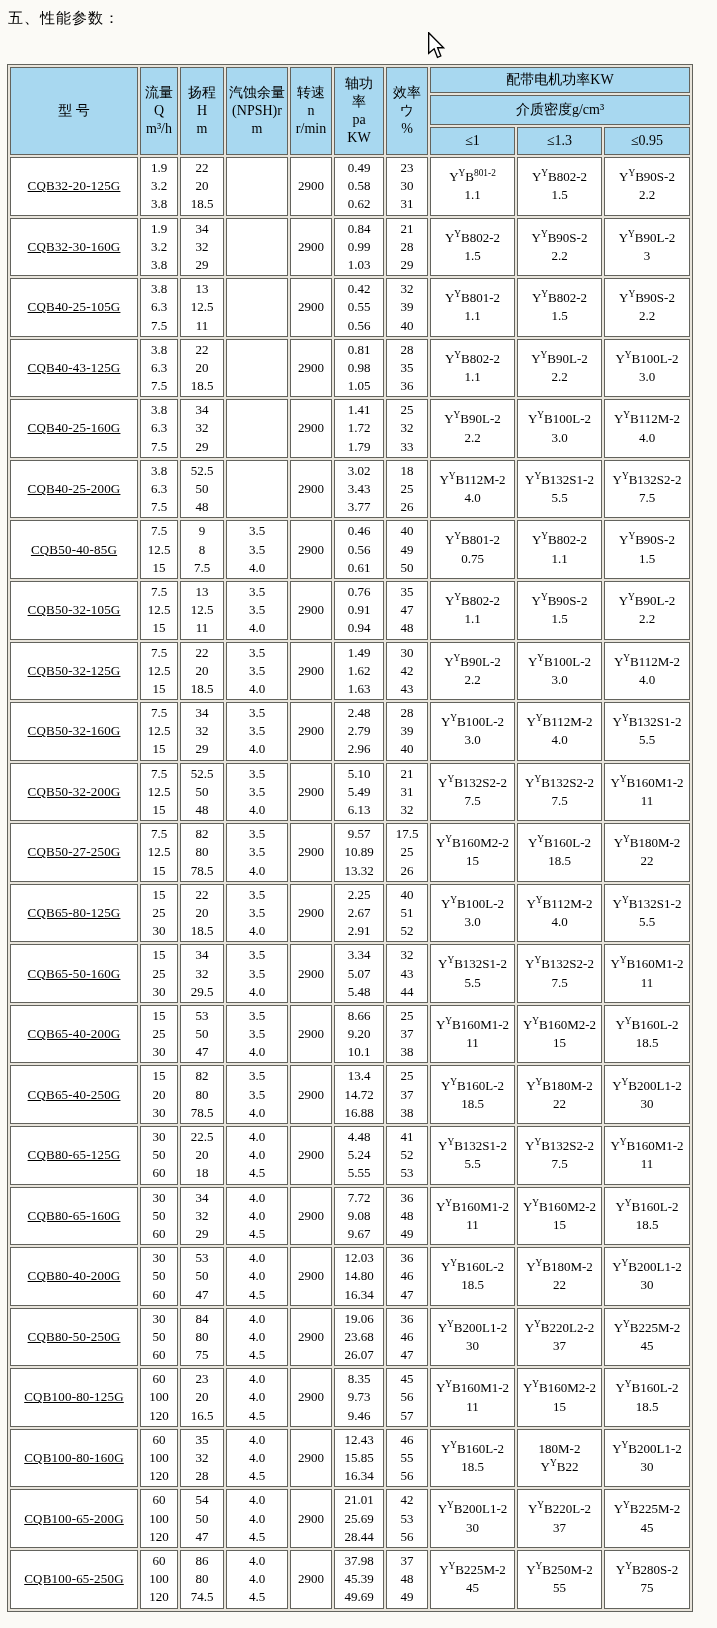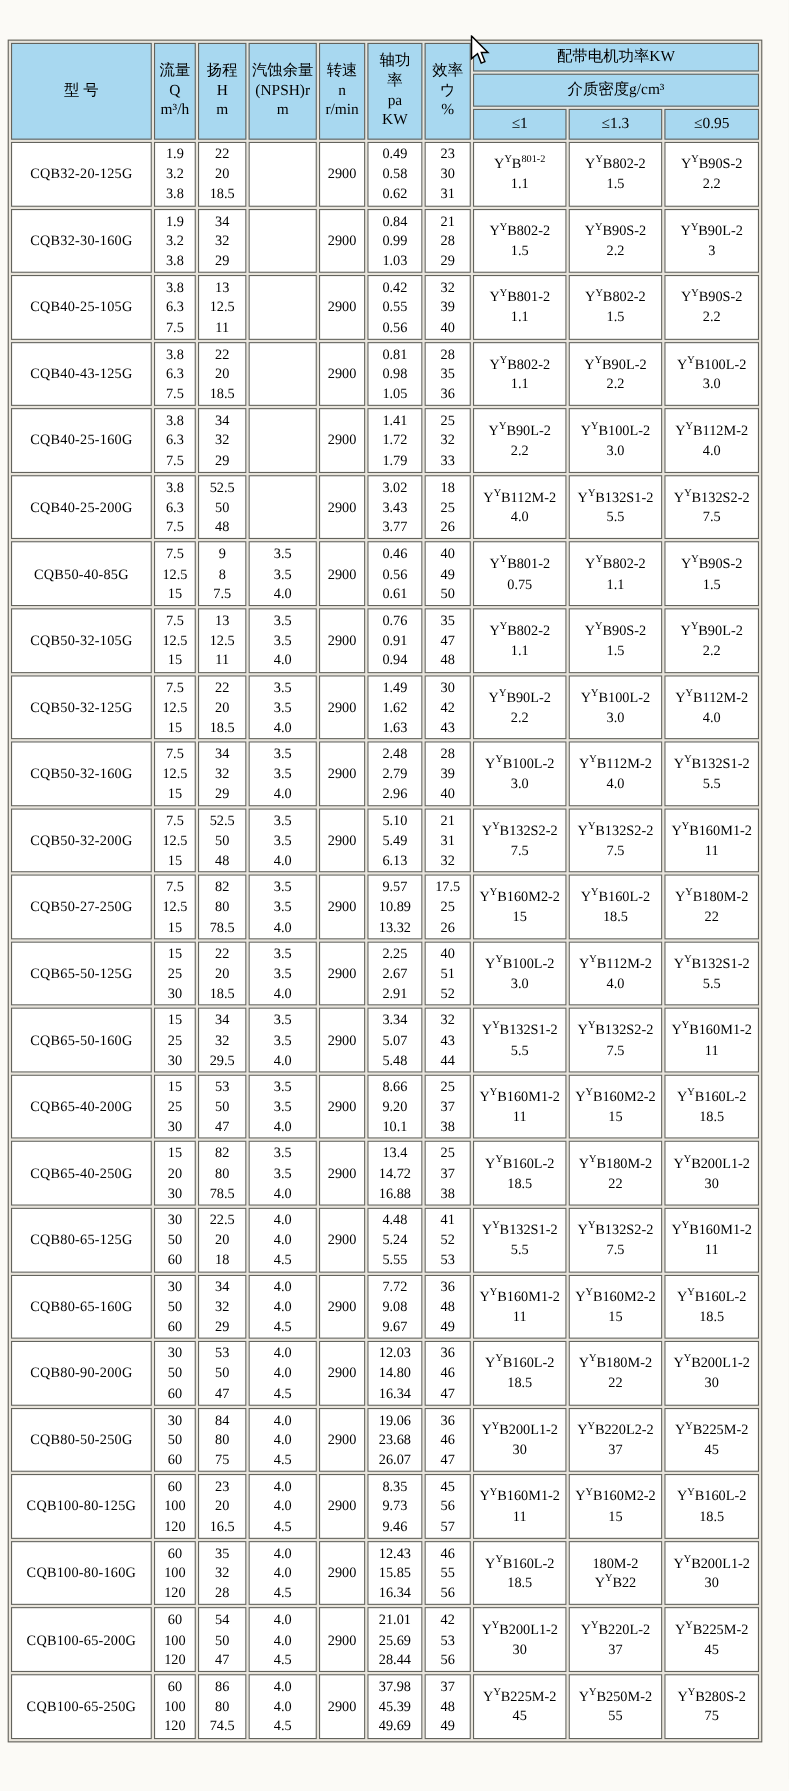--- a/index.html
+++ b/index.html
@@ -57,28 +57,29 @@
     line-height:1.3;
   }
   .spec-table td{
     background:var(--cell-bg);
     font-size:13px;
     line-height:1.4;
   }
   tr.hrow1 th{height:22px;}
   tr.hrow2 th{height:26px;margin-top:18px;}
   tr.hrow3 th{height:24px;}
-  td.model{letter-spacing:0.2px;}
+  td.model{letter-spacing:0.2px;text-decoration:underline;}
   sup{font-size:0.72em;line-height:0;}
 </style>
 </head>
 <body>
 
 <div class="page">
 
+  <div class="title">五、性能参数：</div>
 
   <div class="cursor">
     <svg width="20" height="28" viewBox="0 0 13 21">
       <path d="M1 0.5 L1 16 L5.1 12.6 L7.6 19 L10.1 18 L7.7 11.8 L12.2 11.8 Z" fill="#FFFFFF" stroke="#000000" stroke-width="1"></path>
     </svg>
   </div>
 
   <table class="spec-table">
     <colgroup>
       <col style="width:128px">
@@ -251,21 +252,21 @@
           <td>82<br>80<br>78.5</td>
           <td>3.5<br>3.5<br>4.0</td>
           <td>2900</td>
           <td>9.57<br>10.89<br>13.32</td>
           <td>17.5<br>25<br>26</td>
           <td>Y<sup>Y</sup>B160M2-2<br>15</td>
           <td>Y<sup>Y</sup>B160L-2<br>18.5</td>
           <td>Y<sup>Y</sup>B180M-2<br>22</td>
         </tr>
         <tr>
-          <td class="model">CQB65-50-125G</td>
+          <td class="model">CQB65-80-125G</td>
           <td>15<br>25<br>30</td>
           <td>22<br>20<br>18.5</td>
           <td>3.5<br>3.5<br>4.0</td>
           <td>2900</td>
           <td>2.25<br>2.67<br>2.91</td>
           <td>40<br>51<br>52</td>
           <td>Y<sup>Y</sup>B100L-2<br>3.0</td>
           <td>Y<sup>Y</sup>B112M-2<br>4.0</td>
           <td>Y<sup>Y</sup>B132S1-2<br>5.5</td>
         </tr>
@@ -323,21 +324,21 @@
           <td>34<br>32<br>29</td>
           <td>4.0<br>4.0<br>4.5</td>
           <td>2900</td>
           <td>7.72<br>9.08<br>9.67</td>
           <td>36<br>48<br>49</td>
           <td>Y<sup>Y</sup>B160M1-2<br>11</td>
           <td>Y<sup>Y</sup>B160M2-2<br>15</td>
           <td>Y<sup>Y</sup>B160L-2<br>18.5</td>
         </tr>
         <tr>
-          <td class="model">CQB80-90-200G</td>
+          <td class="model">CQB80-40-200G</td>
           <td>30<br>50<br>60</td>
           <td>53<br>50<br>47</td>
           <td>4.0<br>4.0<br>4.5</td>
           <td>2900</td>
           <td>12.03<br>14.80<br>16.34</td>
           <td>36<br>46<br>47</td>
           <td>Y<sup>Y</sup>B160L-2<br>18.5</td>
           <td>Y<sup>Y</sup>B180M-2<br>22</td>
           <td>Y<sup>Y</sup>B200L1-2<br>30</td>
         </tr>

